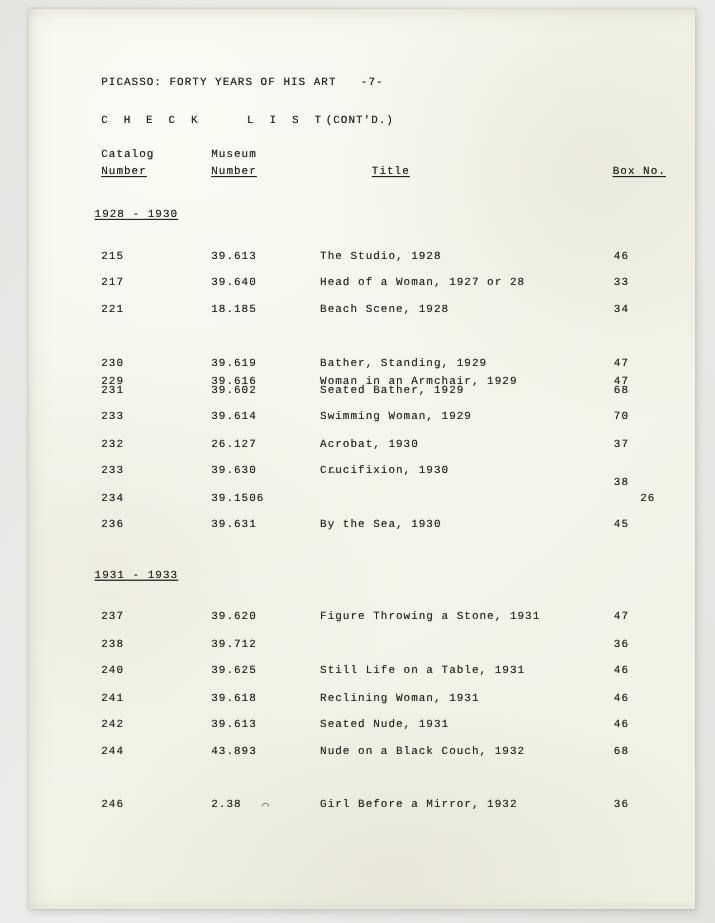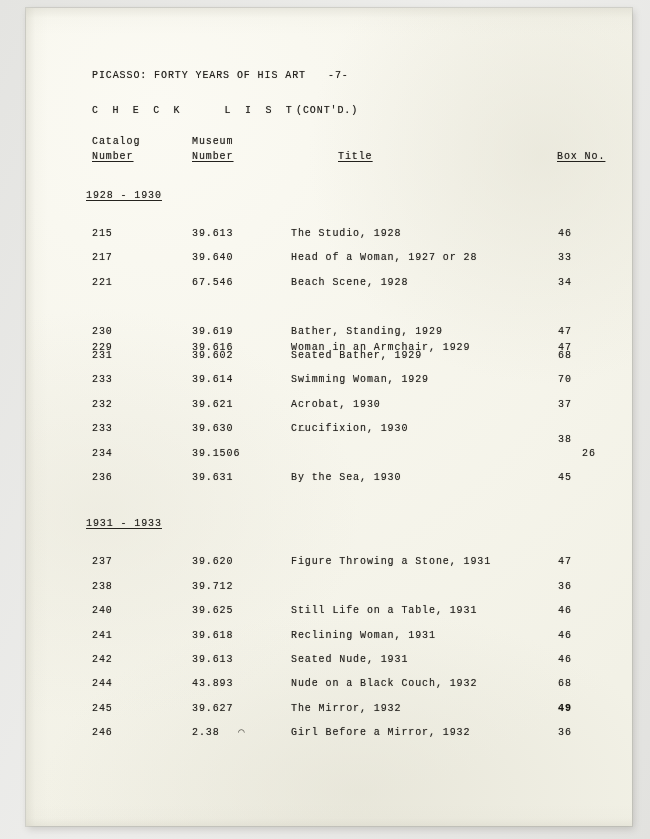--- a/index.html
+++ b/index.html
@@ -162,21 +162,21 @@
           <div class="cell c-box">46</div>
         </div>
         <div class="row" style="top: 244.4px;">
           <div class="cell c-cat">217</div>
           <div class="cell c-mus">39.640</div>
           <div class="cell c-title">Head of a Woman, 1927 or 28</div>
           <div class="cell c-box">33</div>
         </div>
         <div class="row" style="top: 268.8px;">
           <div class="cell c-cat">221</div>
-          <div class="cell c-mus">67.546</div>
+          <div class="cell c-mus">18.185</div>
           <div class="cell c-title">Beach Scene, 1928</div>
           <div class="cell c-box">34</div>
         </div>
         <div class="row" style="top: 293.2px; margin-top: 41px;">
           <div class="cell c-cat">229</div>
           <div class="cell c-mus">39.616</div>
           <div class="cell c-title">Woman in an Armchair, 1929</div>
           <div class="cell c-box">47</div>
         </div>
         <div class="row" style="top: 317.6px;">
@@ -192,21 +192,21 @@
           <div class="cell c-box">68</div>
         </div>
         <div class="row" style="top: 366.4px;">
           <div class="cell c-cat">233</div>
           <div class="cell c-mus">39.614</div>
           <div class="cell c-title">Swimming Woman, 1929</div>
           <div class="cell c-box">70</div>
         </div>
         <div class="row" style="top: 390.8px;">
           <div class="cell c-cat">232</div>
-          <div class="cell c-mus">39.621</div>
+          <div class="cell c-mus">26.127</div>
           <div class="cell c-title">Acrobat, 1930</div>
           <div class="cell c-box">37</div>
         </div>
         <div class="row" style="top: 415.2px;">
           <div class="cell c-cat">233</div>
           <div class="cell c-mus">39.630</div>
           <div class="cell c-title overstrike">Crucifixion, 1930<span class="mark">̶</span></div>
           <div class="cell c-box">38</div>
         </div>
         <div class="row" style="top: 439.6px;">
@@ -249,26 +249,20 @@
           <div class="cell c-mus">39.613</div>
           <div class="cell c-title">Seated Nude, 1931</div>
           <div class="cell c-box">46</div>
         </div>
         <div class="row" style="top: 670.4px;">
           <div class="cell c-cat">244</div>
           <div class="cell c-mus">43.893</div>
           <div class="cell c-title">Nude on a Black Couch, 1932</div>
           <div class="cell c-box">68</div>
         </div>
-        <div class="row" style="top: 694.8px;">
-          <div class="cell c-cat">245</div>
-          <div class="cell c-mus">39.627</div>
-          <div class="cell c-title">The Mirror, 1932</div>
-          <div class="cell c-box bold">49</div>
-        </div>
         <div class="row" style="top: 719.2px;">
           <div class="cell c-cat">246</div>
           <div class="cell c-mus">2.38</div>
           <div class="cell c-title">Girl Before a Mirror, 1932</div>
           <div class="cell c-box">36</div>
           <div class="penmark" style="left: 212px; top: -2px;">⌒</div>
         </div>
       </div>
 
   </div>

